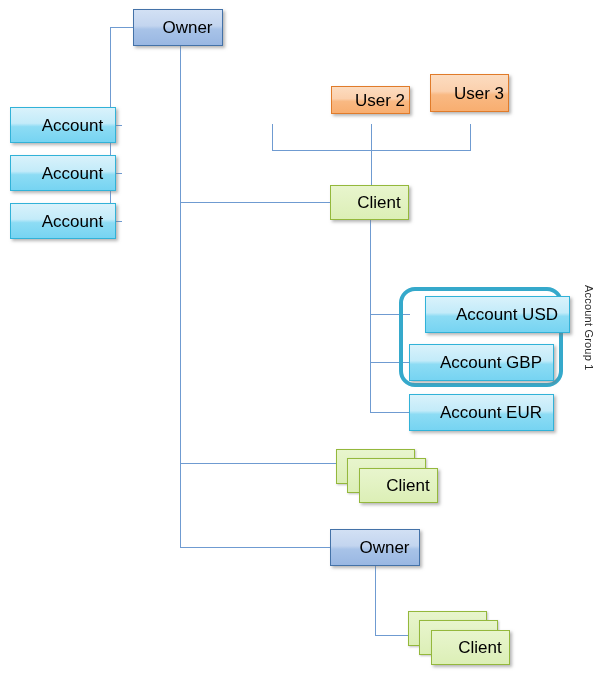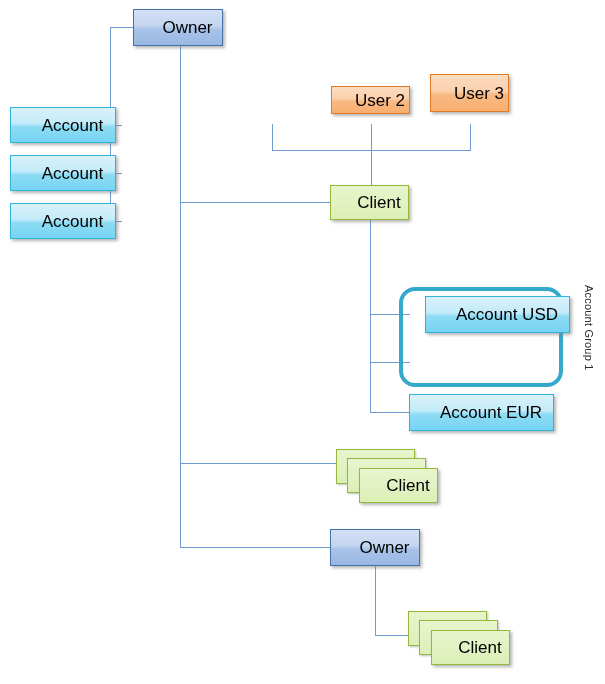--- a/index.html
+++ b/index.html
@@ -148,20 +148,23 @@
 
   <div class="node client" style="left:330px; top:185px; width:79px; height:35px;">
     <span>Client</span>
   </div>
 
   <div class="group-outline" style="left:399px; top:287px; width:164px; height:100px;"></div>
 
   <div class="node account" style="left:409px; top:296px; width:145px; height:37px;margin-left:16px;">
     <span>Account USD</span>
   </div>
+  <div class="node account" style="left:409px; top:344px; width:145px; height:37px;">
+    <span>Account GBP</span>
+  </div>
   <div class="node account" style="left:409px; top:394px; width:145px; height:37px;">
     <span>Account EUR</span>
   </div>
 
   <div class="vlabel" style="left:595px; top:285px;">Account Group 1</div>
 
   <div class="stack" style="left:336px; top:449px; width:104px; height:54px;">
     <div class="node client ghost" style="left:0px; top:0px; width:79px; height:35px;"></div>
     <div class="node client ghost" style="left:11px; top:9px; width:79px; height:35px;"></div>
     <div class="node client" style="left:23px; top:19px; width:79px; height:35px;">

